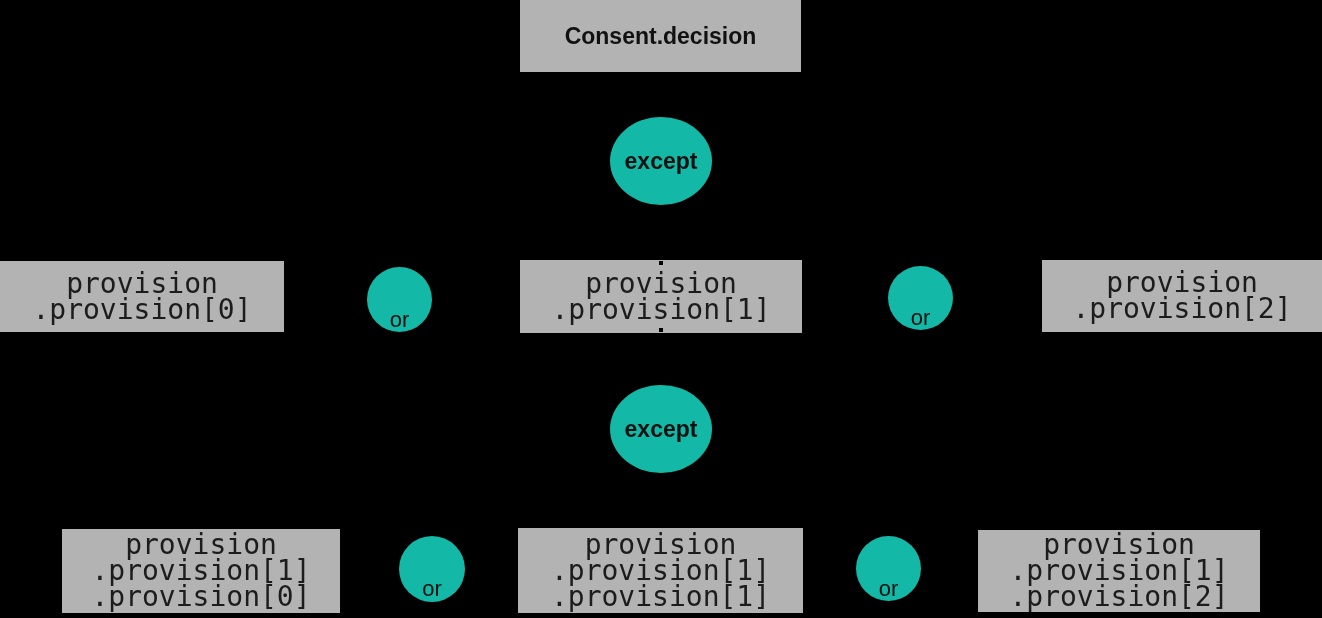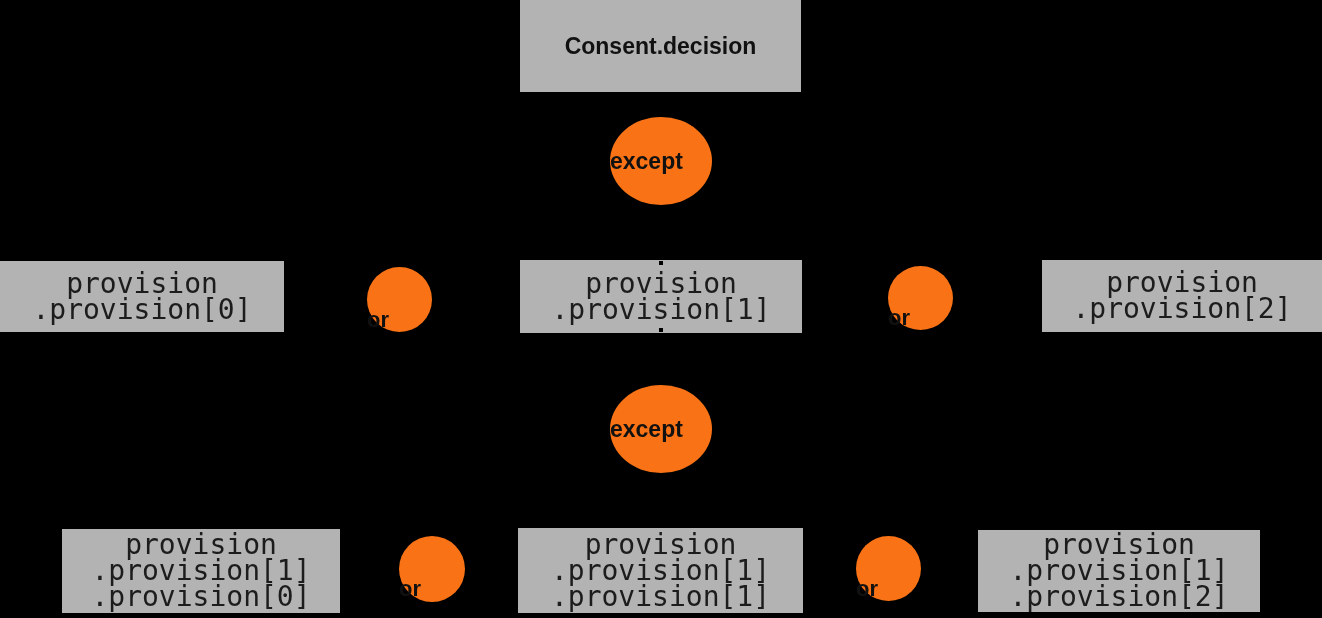--- a/index.html
+++ b/index.html
@@ -31,43 +31,43 @@
   }
   .root-label {
     font-family: "Liberation Sans", sans-serif;
     font-weight: bold;
     font-size: 23px;
     color: #111;
   }
   
   .op {
     position: absolute;
-    background: #f97316;
+    background: #14b8a6;
     border-radius: 50%;
     display: flex;
     align-items: center;
-    justify-content: flex-start;
+    justify-content: center;
     color: #111;
   }
   .op.except span { font-weight: bold; font-size: 23px; }
-  .op.or span { font-weight: bold; font-size: 22px; margin-top: 40px; }
+  .op.or span { font-weight: normal; font-size: 22px; margin-top: 40px; }
   
   .dot {
     position: absolute;
     width: 4px;
     height: 4px;
     background: #000;
     left: 50%;
     transform: translateX(-50%);
   }
   .dot.top { top: 1px; }
   .dot.bottom { bottom: 1px; }
 
   
-  .root        { left: 520px;  top: 0;     width: 281px; height: 92px; }
+  .root        { left: 520px;  top: 0;     width: 281px; height: 72px; }
   .except-top  { left: 610px;  top: 117px; width: 102px; height: 88px; }
   .except-bot  { left: 610px;  top: 385px; width: 102px; height: 88px; }
 
   .b-l1-0 { left: 0;      top: 261px; width: 284px; height: 71px; }
   .b-l1-1 { left: 520px;  top: 260px; width: 282px; height: 73px; }
   .b-l1-2 { left: 1042px; top: 260px; width: 280px; height: 72px; }
 
   .or-l1-left  { left: 367px; top: 267px; width: 65px; height: 65px; }
   .or-l1-right { left: 888px; top: 266px; width: 65px; height: 64px; }
 

